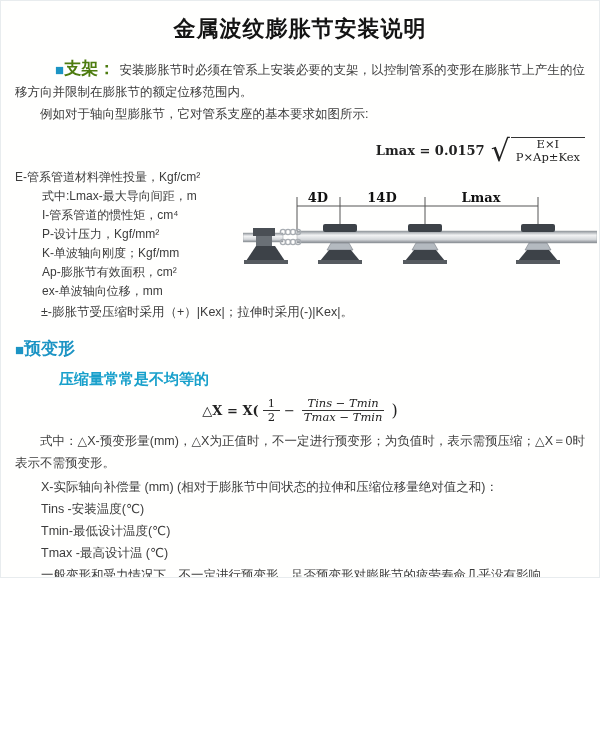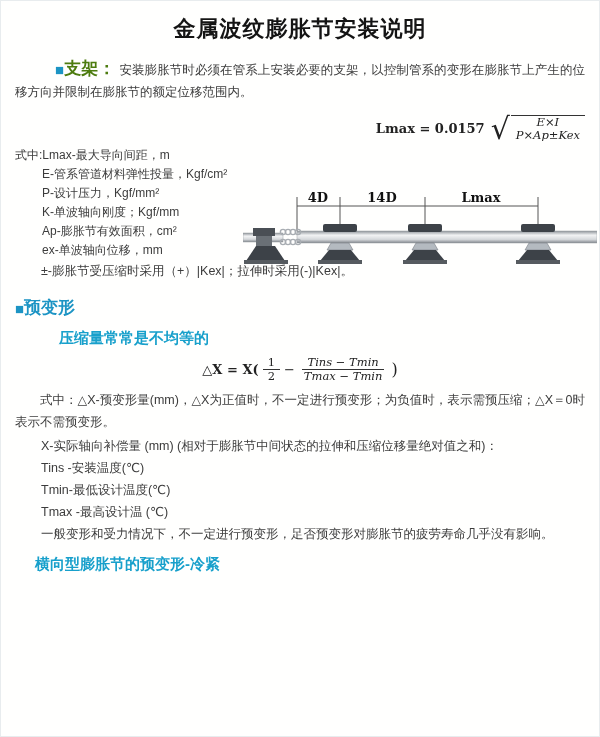--- a/index.html
+++ b/index.html
@@ -1,18 +1,18 @@
 <!DOCTYPE html>
 <html><head>
 <meta charset="utf-8">
 <style>
   html,body{margin:0;padding:0;background:#ffffff;}
   .page{
     position:relative;
-    width:600px;height:737px;
+    width:600px;height:578px;
     background:#fffffe;
     box-sizing:border-box;
     border:1px solid #e8ecee;
     font-family:"Liberation Sans","DejaVu Sans",sans-serif;
     color:#3c3c3c;
     overflow:hidden;
   }
   .title{
     text-align:center;
     font-size:22px;font-weight:bold;color:#141414;
@@ -39,21 +39,21 @@
     font-family:"DejaVu Serif","Liberation Serif",serif;
     font-size:13px;color:#222;
     margin:8px 0 6px 0;gap:4px;
   }
   .f-lhs{font-weight:bold;}
   .radical{font-size:30px;font-weight:normal;line-height:26px;margin:0 -3px 0 2px;}
   .frac{display:inline-flex;flex-direction:column;align-items:center;font-size:11.5px;line-height:13px;}
   .frac .num{padding:0 5px;}
   .frac .den{padding:0 5px;}
   .frac.bar .num{border-bottom:1px solid #333;}
-  .frac.under-root{border-top:1px solid #333;font-style:italic;}
+  .frac.under-root{border-top:1px solid #333;}
   .frac.it{font-style:italic;}
   .paren{font-size:16px;}
   
   .defs{font-size:12px;line-height:19px;margin-top:4px;}
   .defs div{padding-left:27px;}
   .defs div:first-child{padding-left:0;}
   .defs2{font-size:12.5px;line-height:22px;margin-top:2px;}
   .defs2 div{padding-left:26px;}
   .note-line{font-size:12.5px;line-height:22px;padding-left:26px;}
   
@@ -64,33 +64,35 @@
 <body>
 
 <div class="page">
 
   <div class="title">金属波纹膨胀节安装说明</div>
 
   <div class="content">
 
     <p class="para sec-head-inline"><span class="sec-marker">■</span><span class="sec-title">支架：</span><span>安装膨胀节时必须在管系上安装必要的支架，以控制管系的变形在膨胀节上产生的位移方向并限制在膨胀节的额定位移范围内。</span></p>
 
+    <p class="para indent2">例如对于轴向型膨胀节，它对管系支座的基本要求如图所示:</p>
 
     <div class="formula" style="margin-top:12px;margin-bottom:4px;justify-content:flex-end;">
       <span class="f-lhs">Lmax = 0.0157</span>
       <span class="radical">√</span>
       <span class="frac under-root">
         <span class="num">E×I</span>
         <span class="den">P×Ap±Kex</span>
       </span>
     </div>
 
     <div class="defs">
+      <div>E-管系管道材料弹性投量，Kgf/cm²</div>
       <div>式中:Lmax-最大导向间距，m</div>
-      <div>E-管系管道材料弹性投量，Kgf/cm²</div>
+      <div>I-管系管道的惯性矩，cm⁴</div>
       <div>P-设计压力，Kgf/mm²</div>
       <div>K-单波轴向刚度；Kgf/mm</div>
       <div>Ap-膨胀节有效面积，cm²</div>
       <div>ex-单波轴向位移，mm</div>
     </div>
 
     <div class="note-line">±-膨胀节受压缩时采用（+）|Kex|；拉伸时采用(-)|Kex|。</div>
 
     <div class="sec-head"><span class="sec-marker" style="font-size:15px;">■</span><span>预变形</span></div>
 

